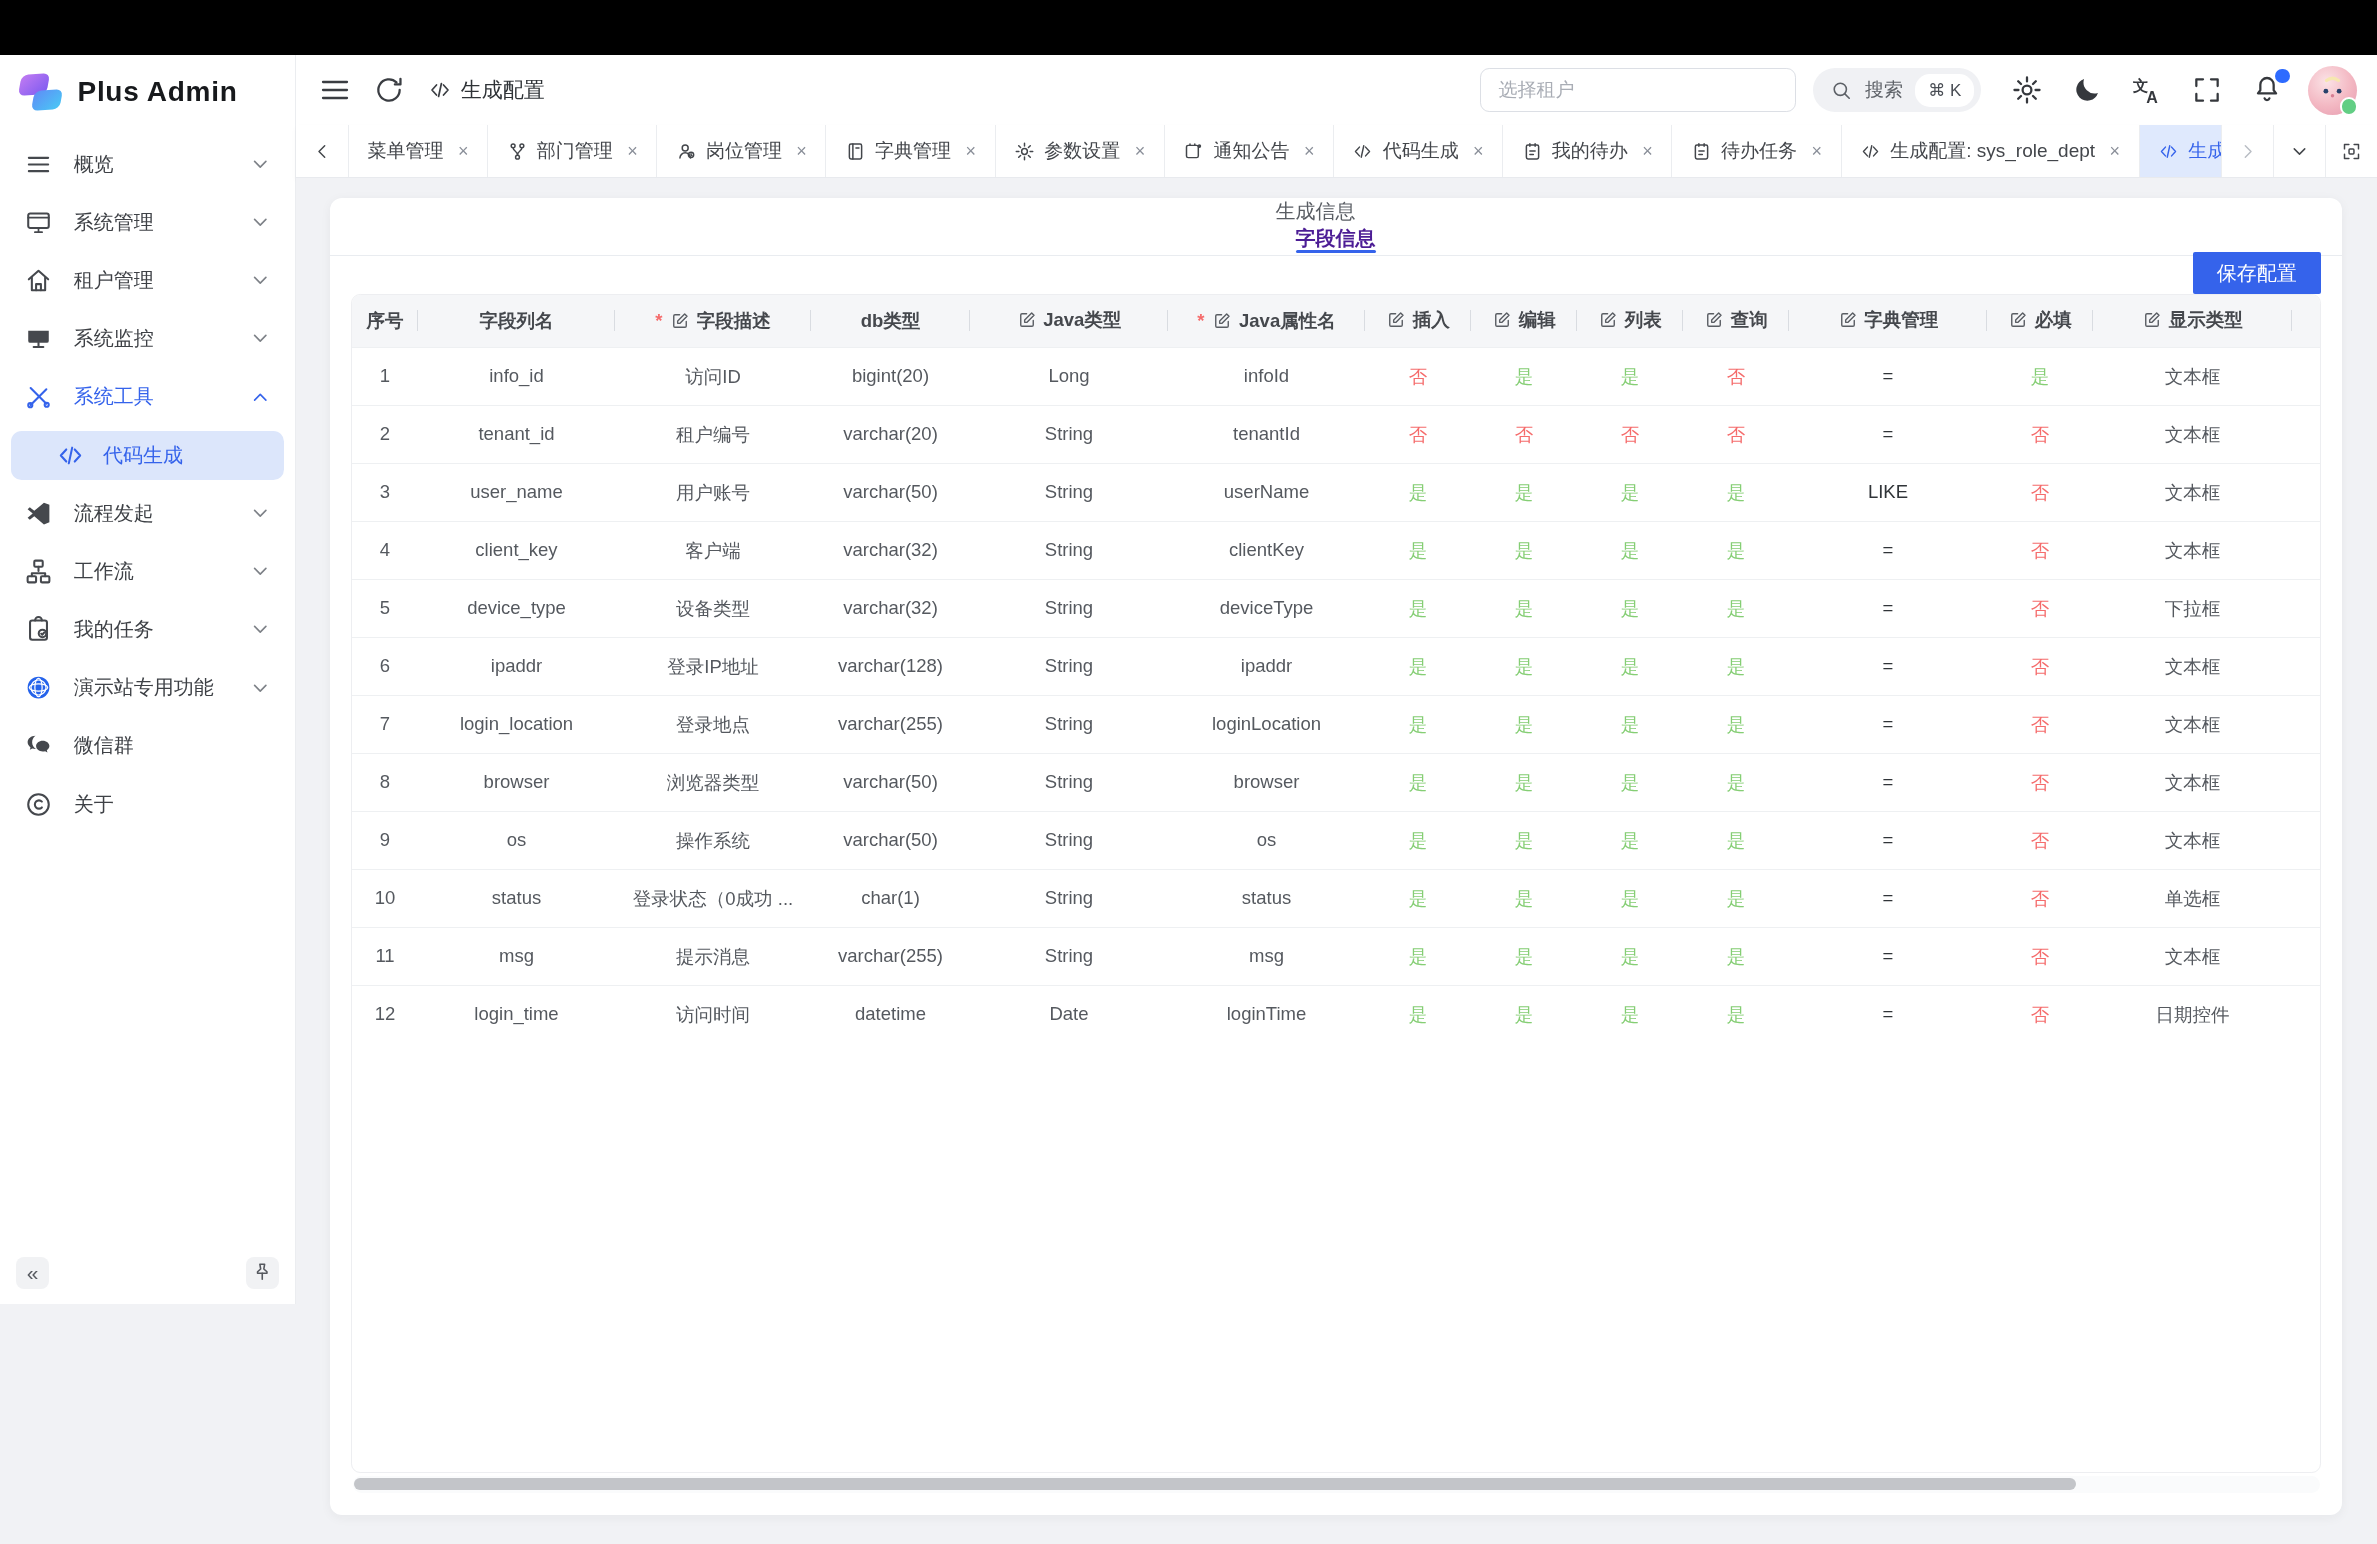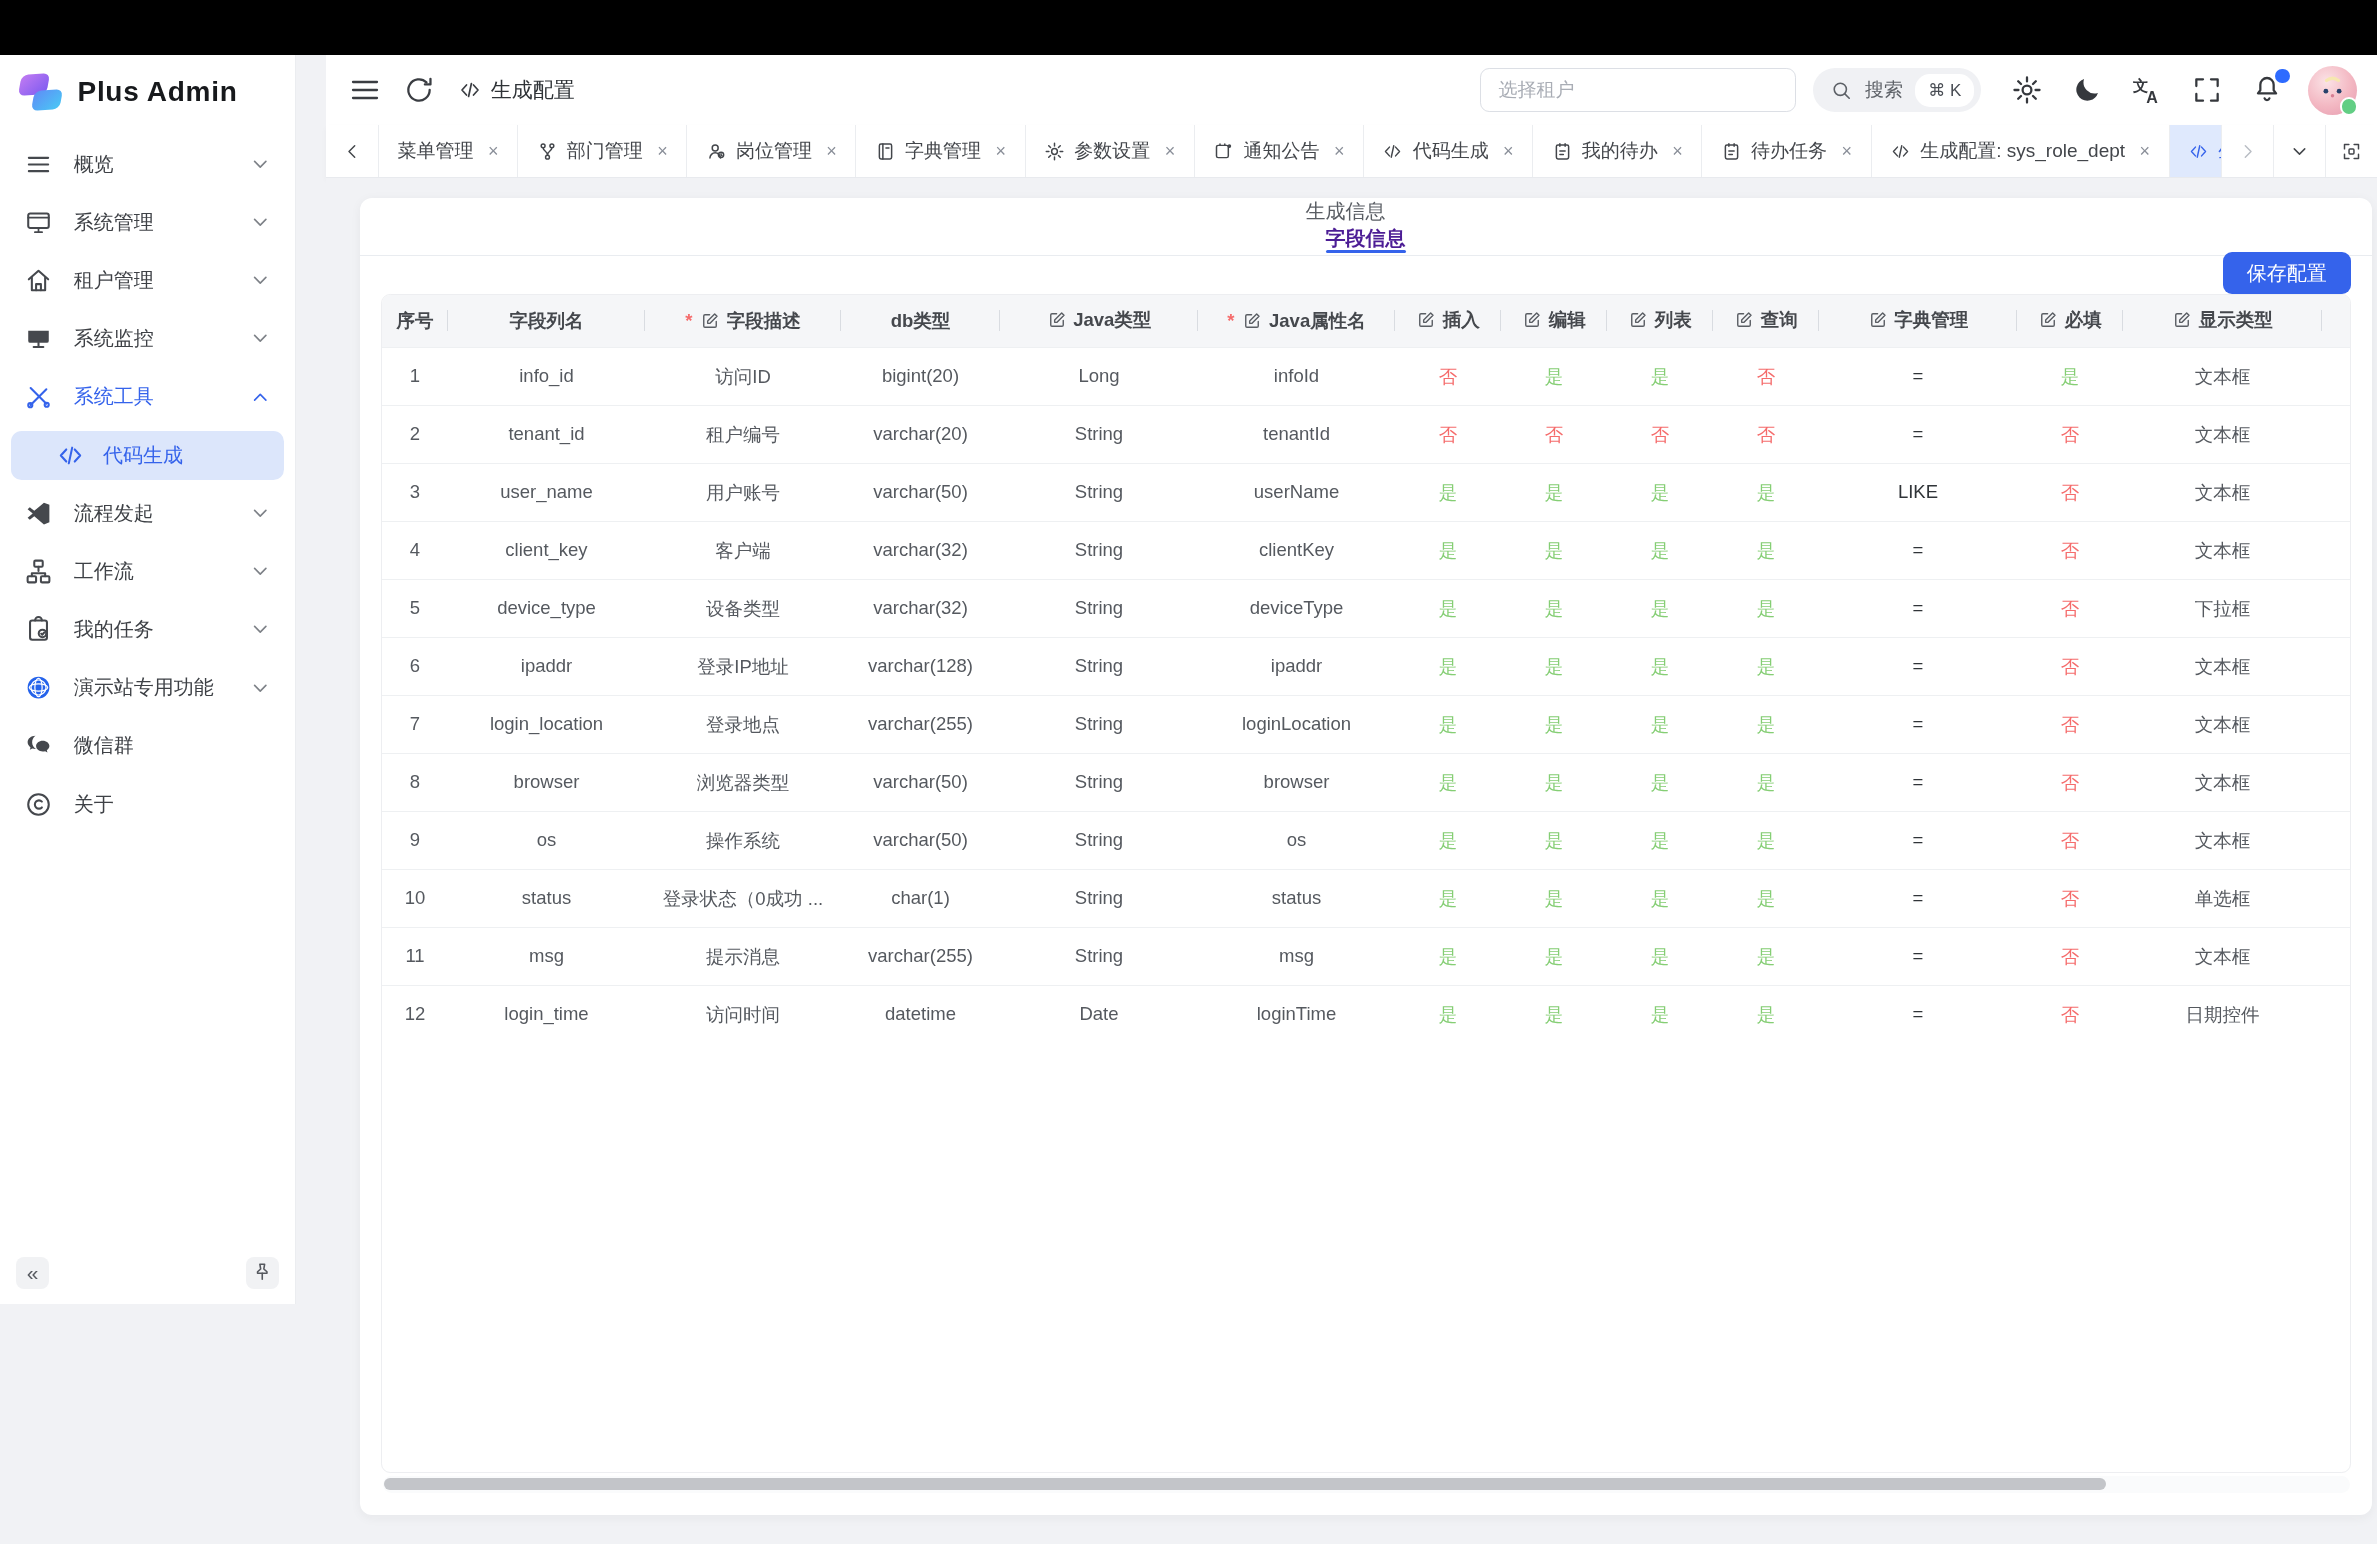--- a/index.html
+++ b/index.html
@@ -1,21 +1,21 @@
 <!DOCTYPE html>
 <html style="font-size:10.6px"><head>
 <meta charset="utf-8">
 <style>
   html,body{margin:0;padding:0;background:#000;}
   *{box-sizing:border-box;}
   .screen{width:2377px;height:1544px;position:relative;background:#f1f2f5;overflow:hidden;
           font-family:"Liberation Sans","DejaVu Sans",sans-serif;-webkit-font-smoothing:antialiased;}
   
   .statusbar{height:55px;background:#000;}
-  .app{display:flex;height:1249px;gap:30px;}
+  .app{display:flex;height:1249px;}
   
   .sidebar{width:296px;background:#fff;border-right:1.3px solid #ebedf0;display:flex;flex-direction:column;flex:none;}
   .logo-row{height:74px;display:flex;align-items:center;padding-left:18.5px;gap:17px;flex:none;}
   .logo-mark{width:42px;height:42px;position:relative;flex:none;}
   .lm1{position:absolute;left:1.3px;top:2.6px;width:28px;height:21px;border-radius:6.6px;
        background:linear-gradient(135deg,#c17bf2,#7d5bf0);transform:skewX(-14deg) rotate(-4deg);}
   .lm2{position:absolute;right:0;bottom:2.6px;width:28px;height:20px;border-radius:6.6px;
        background:linear-gradient(135deg,#5f8df6,#49c8f5);transform:skewX(-14deg) rotate(-4deg);}
   .logo-name{font-size:28px;font-weight:700;color:#17191c;letter-spacing:0.7px;}
   .menu{flex:1;padding:10.6px 10.6px 0 10.6px;overflow:hidden;}
@@ -74,21 +74,21 @@
   
   .content{flex:1;position:relative;background:#f1f2f5;}
   .card{position:absolute;left:34px;top:20px;width:2012px;height:1317px;background:#fff;border-radius:12px;
         box-shadow:0 2.6px 10.6px rgba(31,35,41,.05);}
   .card-tabs{height:58px;display:flex;align-items:center;padding:0 20px;border-bottom:1.3px solid #e9ecf0;flex-direction:column;}
   .c-tab{font-size:20px;color:#595d63;margin-right:41px;height:100%;display:flex;align-items:center;
          position:relative;cursor:pointer;}
   .c-tab.active{color:#4c1d95;font-weight:600;margin-left:40px;}
   .c-tab.active::after{content:"";position:absolute;left:0;right:0;bottom:-1.3px;height:3.3px;background:#3563eb;border-radius:2px;}
   .save-btn{margin-left:auto;margin-right:1.3px;height:42px;padding:12px 24px;background:#3563eb;color:#fff;
-            font-size:20px;border:none;border-radius:9px;display:flex;align-items:center;cursor:pointer;}
+            font-size:20px;border:none;border-radius:2px;display:flex;align-items:center;cursor:pointer;}
   .table-box{position:absolute;left:21px;right:21px;top:96px;height:1179px;border:1.3px solid #edeef1;
              border-radius:9.2px;overflow:hidden;background:#fff;}
   table{width:100%;border-collapse:collapse;table-layout:fixed;}
   thead th{height:52px;background:#f5f6f8;font-size:18.5px;font-weight:600;color:#45484d;position:relative;
            text-align:center;padding:0 4px;white-space:nowrap;overflow:hidden;text-decoration:underline;}
   thead th:not(:last-child)::after{content:"";position:absolute;right:0;top:15px;height:21px;width:1.3px;background:#d9dce1;}
   .th-in{display:inline-flex;align-items:center;gap:6.6px;}
   .th-in .ic{width:20px;height:20px;color:#5a5e64;}
   .req{color:#f56c6c;font-style:normal;font-size:18.5px;margin-right:1.3px;}
   tbody td{height:58px;border-top:1.3px solid #eef0f2;text-align:center;font-size:18.5px;color:#55595f;

